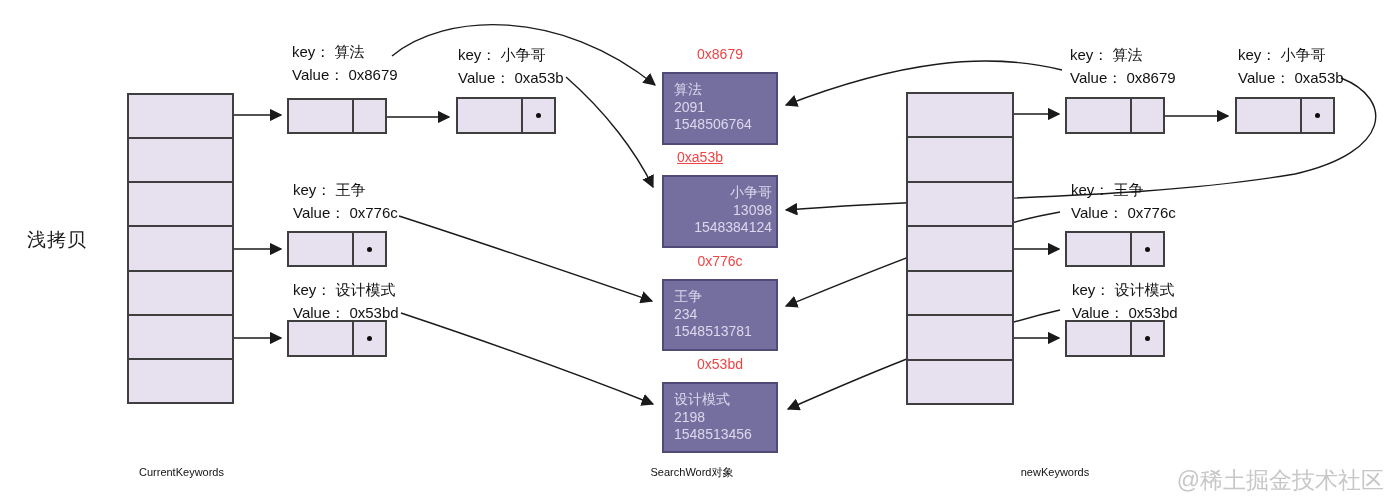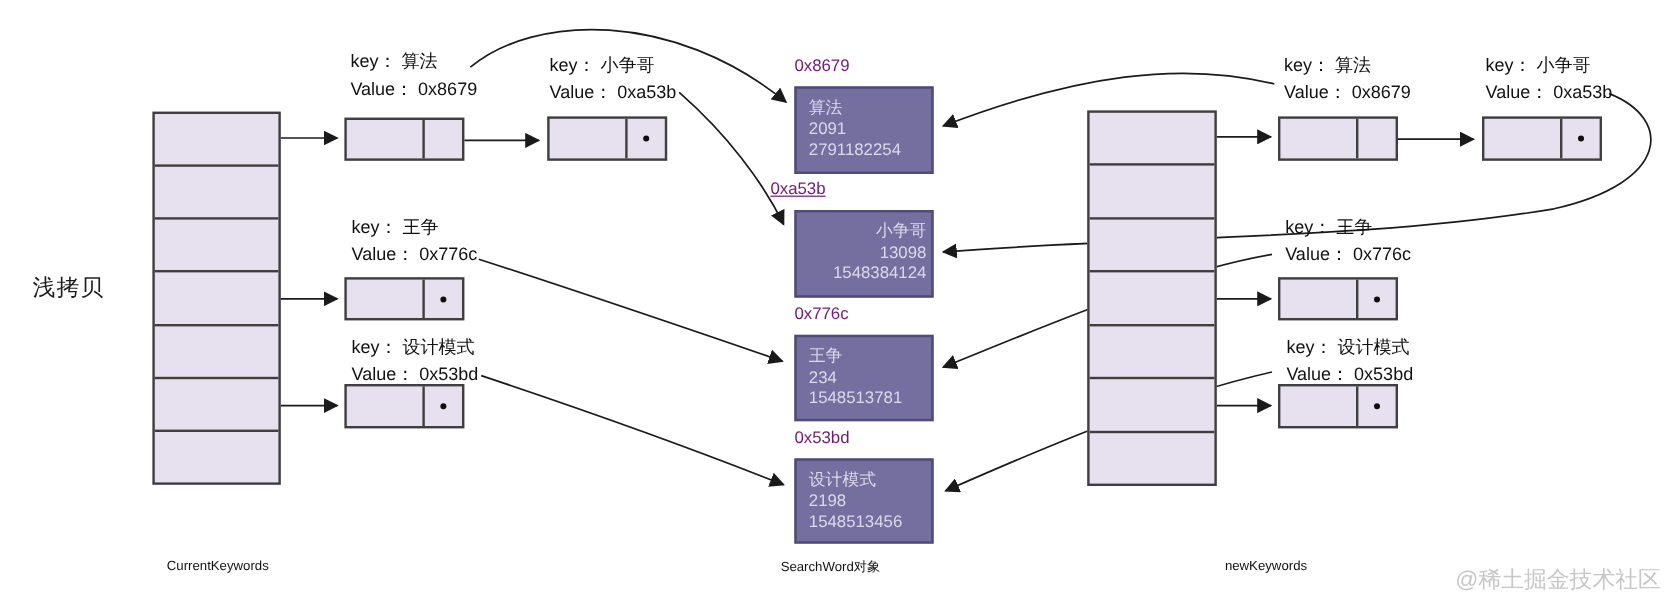--- a/index.html
+++ b/index.html
@@ -23,28 +23,28 @@
     display:flex;background:var(--cell-bg);border:2px solid var(--cell-border);
     box-sizing:border-box;width:100px;height:36px;
   }
   .node .ncell-left{width:66%;border-right:2px solid var(--cell-border);}
   .node .ncell-right{flex:1;position:relative;}
   .dot{
     position:absolute;width:5px;height:5px;border-radius:50%;
     background:#0e0e0e;right:13px;top:50%;margin-top:-2.5px;
   }
   .kv{font-size:15px;line-height:23px;white-space:nowrap;color:var(--label-text);}
-  .addr{font-size:14px;width:116px;color:#701a75;}
+  .addr{font-size:14px;text-align:center;width:116px;color:#ef4444;}
   .obj{
     width:116px;height:73px;background:var(--object-bg);border:2px solid var(--object-border);
     box-sizing:border-box;color:var(--object-text);font-size:14px;line-height:17.5px;
     padding:7px 4px 16px 10px;overflow:hidden;
   }
   .bottom-label{font-size:11px;text-align:center;color:#111;}
-  .watermark{font-size:19px;color:var(--watermark-text);white-space:nowrap;}
+  .watermark{font-size:23px;color:var(--watermark-text);white-space:nowrap;}
   svg.wires{position:absolute;left:0;top:0;pointer-events:none;}
 </style>
 </head>
 <body>
 
 <div id="canvas">
 
   <svg class="wires" width="1390" height="502" viewBox="0 0 1390 502">
     <defs>
       <marker id="arrow" viewBox="0 0 10 10" refX="9" refY="5" markerWidth="9" markerHeight="9" orient="auto-start-reverse">
@@ -124,21 +124,21 @@
     <div class="ncell-left"></div>
     <div class="ncell-right">
         <div class="dot"></div>
       </div>
   </div>
 
   <div class="abs addr" style="left:662px;top:46px;">0x8679</div>
   <div class="abs obj" style="left:662px;top:72px;">
     <div>算法</div>
     <div>2091</div>
-    <div>2791182254</div>
+    <div>1548506764</div>
   </div>
 
   <div class="abs addr" style="left:642px;top:149px;text-decoration:underline;">0xa53b</div>
   <div class="abs obj" style="left:662px;top:175px;text-align:right;">
     <div>小争哥</div>
     <div>13098</div>
     <div>1548384124</div>
   </div>
 
   <div class="abs addr" style="left:662px;top:253px;">0x776c</div>

